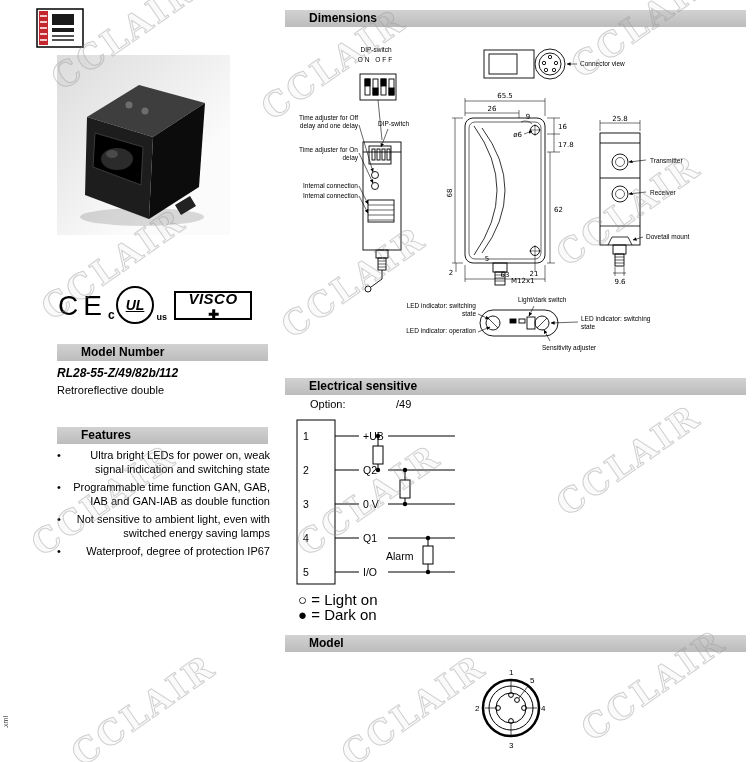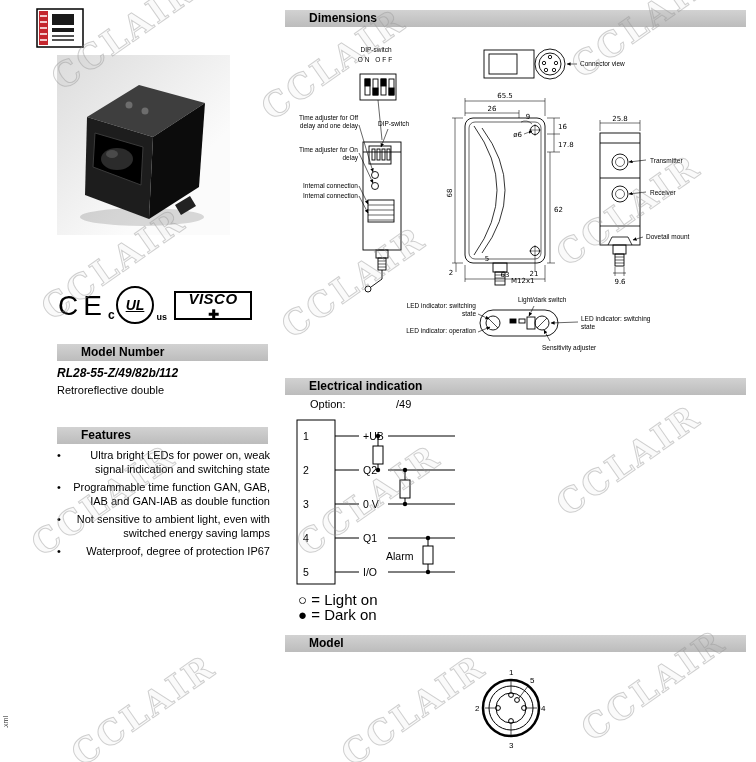--- a/index.html
+++ b/index.html
@@ -267,21 +267,21 @@
     <div class="dlabel" style="left:362px;top:127px;width:60px">Transmitter</div>
     <div class="dlabel" style="left:362px;top:159px;width:60px">Receiver</div>
     <div class="dlabel" style="left:358px;top:203px;width:60px">Dovetail mount</div>
     <div class="dlabel ra" style="left:118px;top:272px;width:70px">LED indicator: switching state</div>
     <div class="dlabel ra" style="left:118px;top:297px;width:70px">LED indicator: operation</div>
     <div class="dlabel" style="left:230px;top:266px;width:62px">Light/dark switch</div>
     <div class="dlabel" style="left:293px;top:285px;width:72px">LED indicator: switching state</div>
     <div class="dlabel" style="left:254px;top:314px;width:70px">Sensitivity adjuster</div>
   </div>
 
-  <div class="bar" style="left:285px;top:378px;width:461px">Electrical indication</div>
+  <div class="bar" style="left:285px;top:378px;width:461px">Electrical sensitive</div>
 
   <div class="optlabel" style="left:310px;top:398px">Option:</div>
   <div class="optlabel" style="left:396px;top:398px">/49</div>
 
   <svg class="elec-svg" style="position:absolute;left:293px;top:414px" width="300" height="175" viewBox="0 0 300 175" fill="none" stroke="#000" stroke-width="1">
     <rect x="4" y="6" width="38" height="164"></rect>
 
     <line x1="42" y1="22" x2="66" y2="22"></line>
     <line x1="95" y1="22" x2="162" y2="22"></line>
 

